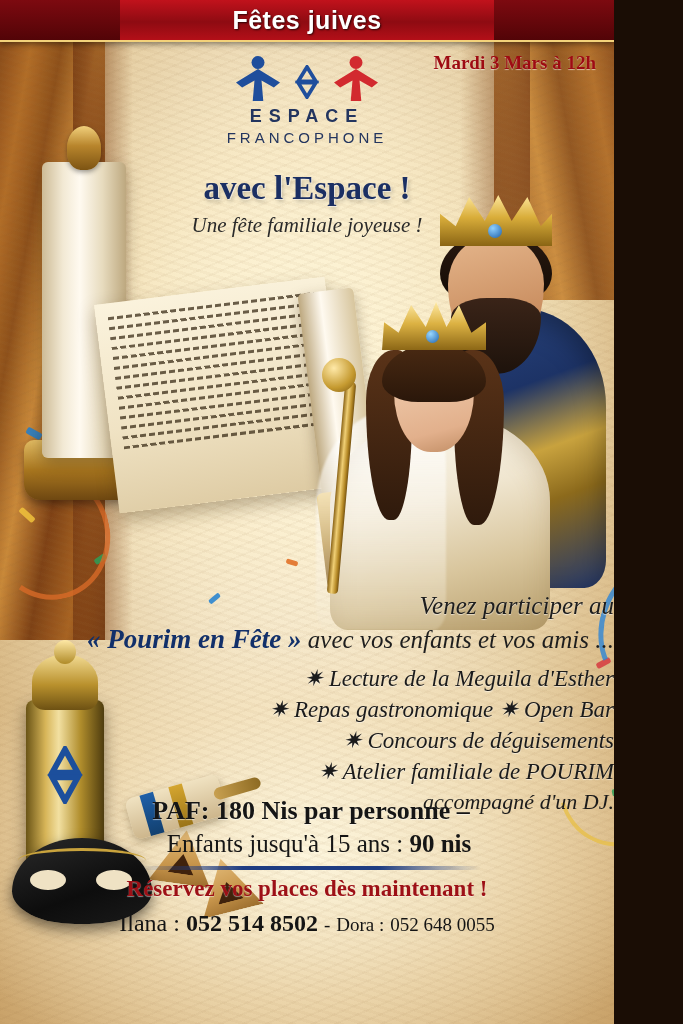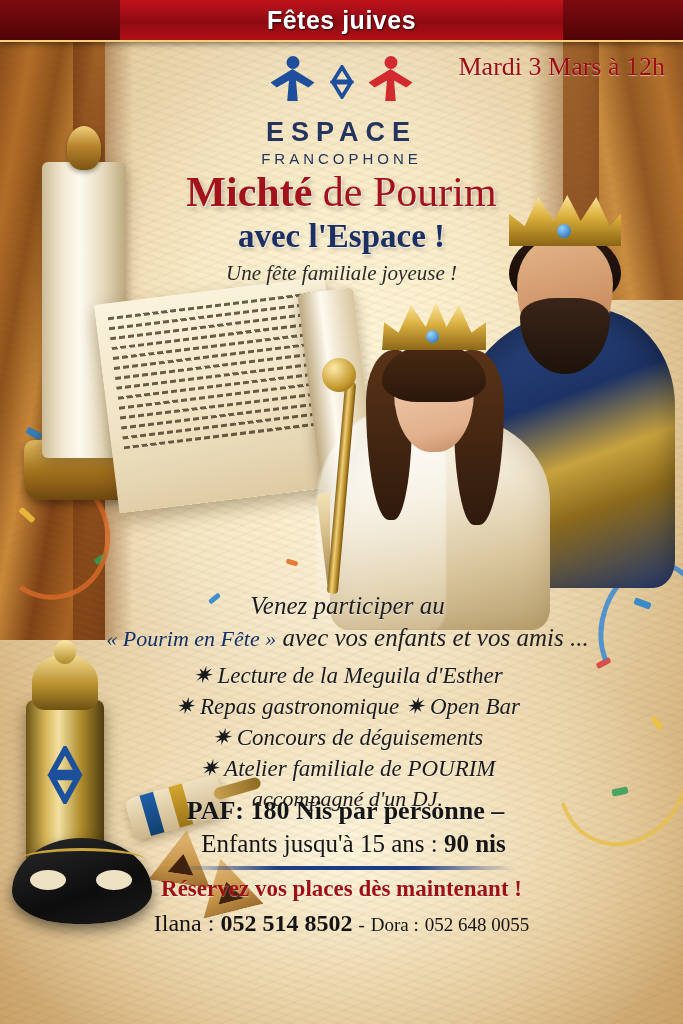--- a/index.html
+++ b/index.html
@@ -2,21 +2,21 @@
 <html><head>
 <meta charset="utf-8">
 <style>
   html, body {
     margin: 0;
     padding: 0;
     background: #1a0d05;
   }
   .poster {
     position: relative;
-    width: 683px;
+    width: 614px;
     height: 1024px;
     overflow: hidden;
     font-family: "Liberation Serif", serif;
     background:
       radial-gradient(ellipse at 50% 40%, #fdf6e6 0%, #f3e4c4 35%, #e6cfa3 60%, #d8b884 80%, #c9a269 100%);
   }
 
   
   .bg-curtain-left {
     position: absolute; left: 0; top: 0; width: 105px; height: 640px;
@@ -103,21 +103,21 @@
   .bottom-text b { font-size: 21px; }
   .bottom-text .small { font-size: 17px; }
 
   
   .date-block {
     position: absolute; right: 18px; top: 52px; text-align: right;
     z-index: 8;
   }
   .date-line1 {
     font-family: "Liberation Serif", serif;
-    font-weight: normal; font-size: 26px; color: #9e0b12;
+    font-weight: bold; font-size: 19px; color: #9e0b12;
     text-shadow: 0 1px 1px rgba(255,255,255,.55);
   }
   .date-line2 {
     font-family: "Liberation Serif", serif;
     font-weight: bold; font-size: 17px; color: #1c1c1c; margin-top: 4px;
   }
 
   
   .logo {
     position: absolute; left: 50%; transform: translateX(-50%);
@@ -139,22 +139,22 @@
   }
   .fig-blue .head, .fig-blue .body { background: #1f4e9c; }
   .fig-red .head, .fig-red .body { background: #d22a2f; }
   .star-wrap { position: relative; width: 40px; height: 44px; }
   .star {
     position: absolute; left: 50%; top: 50%; transform: translate(-50%,-50%);
     width: 34px; height: 34px;
   }
   .logo-name {
     font-family: "Liberation Sans", sans-serif;
-    font-size: 27px; letter-spacing: 7px; color: #23355f; font-weight: 600;
-    margin-top: 13px;
+    font-size: 18px; letter-spacing: 7px; color: #23355f; font-weight: 600;
+    margin-top: 2px;
   }
   .logo-sub {
     font-family: "Liberation Sans", sans-serif;
     font-size: 15px; letter-spacing: 4px; color: #23355f; margin-top: 2px;
   }
 
   
   .title-wrap { position: absolute; left: 0; right: 0; top: 168px; text-align: center; z-index: 8; }
   .title1 {
     font-family: "Liberation Serif", serif;
@@ -376,31 +376,31 @@
   }
   .noise-maker .band.b1 { left: 16px; }
   .noise-maker .band.b2 { left: 46px; background: linear-gradient(180deg,#d4a52f,#9a7418); }
   .noise-maker .handle {
     position: absolute; right: -40px; top: 14px; width: 48px; height: 12px;
     background: linear-gradient(90deg, #c8a050, #8d6a22);
     border-radius: 6px;
   }
 
   
-  .body-copy { position: absolute; left: 0; right: 0; top: 592px; z-index: 9; text-align: center; padding-left: 12px; }
+  .body-copy { position: absolute; left: 0; right: 0; top: 592px; z-index: 9; text-align: right; padding-left: 12px; }
   .intro1 {
     font-family: "Liberation Serif", serif; font-style: italic;
     font-size: 25px; color: #1e1e1e;
     text-shadow: 0 1px 1px rgba(255,255,255,.6);
   }
   .intro2 {
     font-family: "Liberation Serif", serif; font-style: italic;
     font-size: 25px; color: #1e1e1e; margin-top: 4px;
   }
-  .intro2 .hl { font-weight: normal; color: #12306a; font-size: 22px; }
+  .intro2 .hl { font-weight: bold; color: #12306a; font-size: 27px; }
   .bullets {
     margin-top: 10px;
   }
   .bullet {
     font-family: Liberation Serif, serif; font-style: italic;
     font-size: 23px; color: #1b1b1b; margin: 4px 0;
     text-shadow: 0 1px 1px rgba(255,255,255,.55);
   }
   .bullet .star-b { color: #1b1b1b; }
   .dj {
@@ -562,24 +562,20 @@
       <div class="fig fig-red">
         <div class="head"></div>
           <div class="body"></div>
       </div>
     </div>
     <div class="logo-name">ESPACE</div>
     <div class="logo-sub">FRANCOPHONE</div>
   </div>
 
   <div class="title-wrap">
-    <div class="title1">
-      <span>Michté</span>
-      <span class="thin">de Pourim</span>
-    </div>
     <div class="title2">avec l'Espace !</div>
     <div class="title3">Une fête familiale joyeuse !</div>
   </div>
 
   <div class="body-copy">
     <div class="intro1">Venez participer au</div>
     <div class="intro2">
       <span class="hl">« Pourim en Fête »</span>
       <span>avec vos enfants et vos amis ...</span>
     </div>

